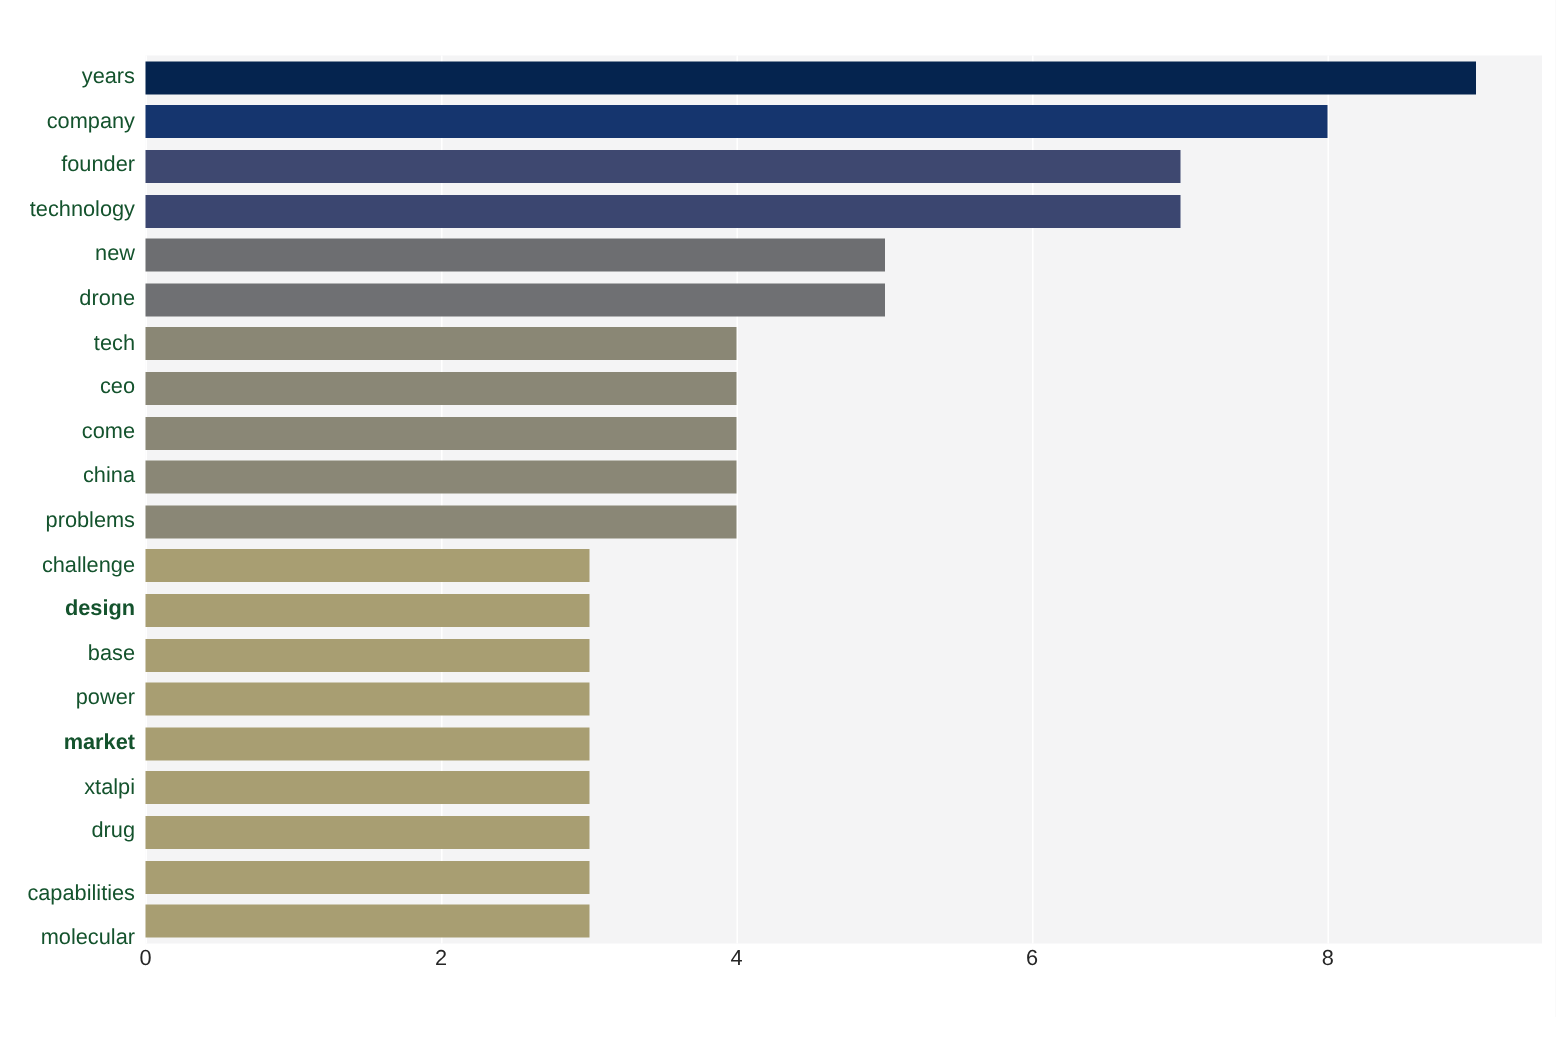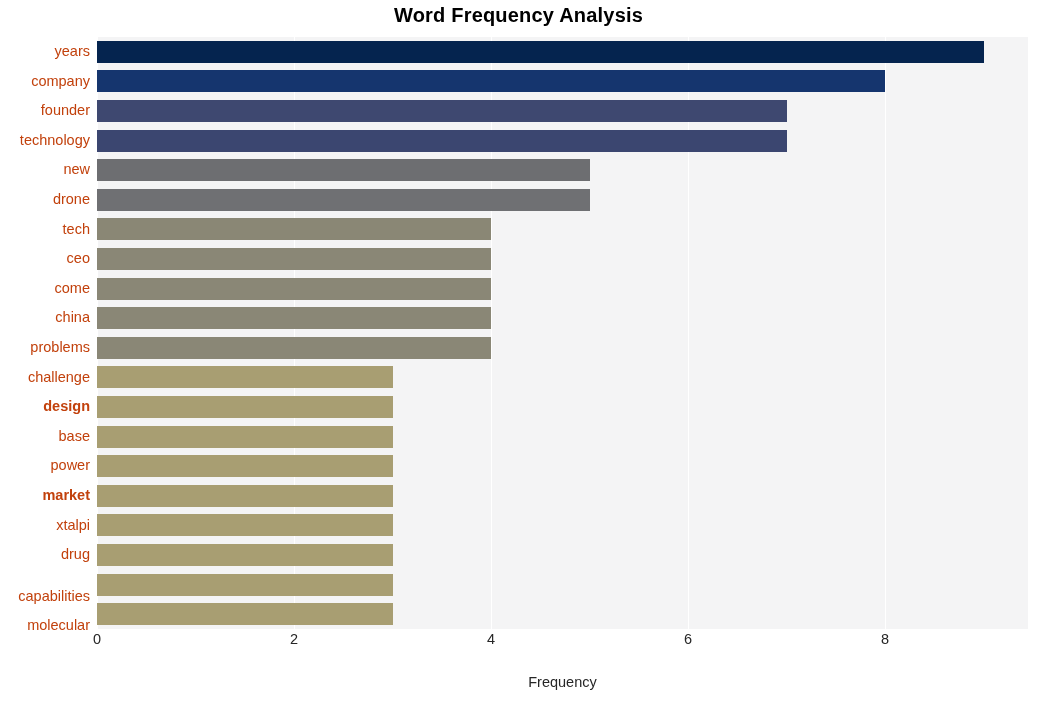--- a/index.html
+++ b/index.html
@@ -54,21 +54,21 @@
     position:absolute;
     left:0;top:37px;
     width:90px;height:592px;
   }
   .ylabel{
     position:absolute;
     right:0;
     width:90px;
     text-align:right;
     font-size:14.5px;
-    color:#c2410c;
+    color:#14532d;
     line-height:28.2px;
     height:28.2px;
   }
 
   #xticks{
     position:absolute;
     left:97px;top:631px;
     width:931px;height:26px;
   }
   .xtick{
@@ -86,21 +86,20 @@
     text-align:center;
     font-size:14.5px;
     color:#262626;
   }
 </style>
 </head>
 <body style="background: rgb(255, 255, 255);">
 
 <div id="figure">
 
-  <div id="chart-title">Word Frequency Analysis</div>
 
   <div id="plot-area" style="background: rgb(244, 244, 245);">
     <div id="gridlines">
         <div class="gridline-v" style="left: 0px;"></div>
         <div class="gridline-v" style="left: 197.037px;"></div>
         <div class="gridline-v" style="left: 394.074px;"></div>
         <div class="gridline-v" style="left: 591.111px;"></div>
         <div class="gridline-v" style="left: 788.148px;"></div>
       </div>
     <div id="bars">
@@ -191,15 +190,14 @@
     </div>
 
   <div id="xticks">
       <div class="xtick" style="left: 0px;">0</div>
       <div class="xtick" style="left: 197.037px;">2</div>
       <div class="xtick" style="left: 394.074px;">4</div>
       <div class="xtick" style="left: 591.111px;">6</div>
       <div class="xtick" style="left: 788.148px;">8</div>
     </div>
 
-  <div id="xaxis-label">Frequency</div>
 
 </div>
 
 </body></html>

